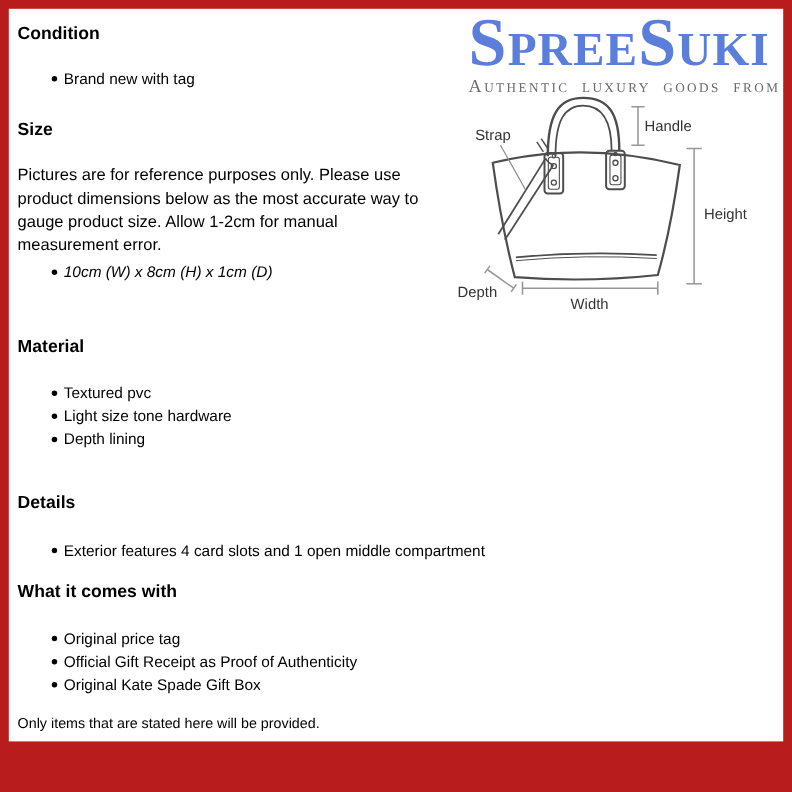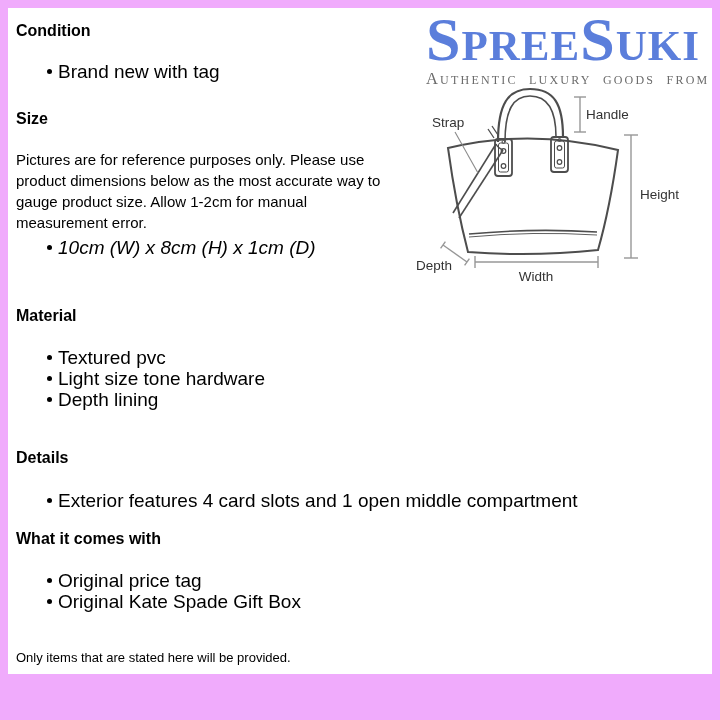--- a/index.html
+++ b/index.html
@@ -1,39 +1,39 @@
 <!DOCTYPE html>
 <html><head>
 <meta charset="utf-8">
 <style>
   html,body{margin:0;padding:0;}
   .page{
     position:relative;
     width:720px;height:720px;
-    background:#f0abfc;
+    background:#b91c1c;
     font-family:"Liberation Sans", sans-serif;
     overflow:hidden;
   }
   .content{
     position:absolute;
     left:8px;top:8px;width:704px;height:666px;
     background:#ffffff;
     overflow:hidden;
   }
   .hd{
     position:absolute;left:8px;margin:0;
     font-size:16px;font-weight:bold;color:#000;
     font-family:"Liberation Sans", sans-serif;
   }
   .bl{
     position:absolute;left:39px;margin:0;padding:0;list-style:none;
   }
   .bl li{
     position:relative;padding-left:11px;
-    font-size:19px;line-height:21px;color:#000;
+    font-size:14px;line-height:21px;color:#000;
   }
   .bl li::before{
     content:"";position:absolute;left:0;top:8px;
     width:5px;height:5px;border-radius:50%;background:#000;
   }
   .para{
     position:absolute;left:8px;top:141px;
     font-size:15px;line-height:21px;color:#000;
   }
   .footer-note{
@@ -115,20 +115,21 @@
     </ul>
 
     <h2 class="hd" id="h-details">Details</h2>
     <ul class="bl" id="ul-details">
       <li>Exterior features 4 card slots and 1 open middle compartment</li>
     </ul>
 
     <h2 class="hd" id="h-wicw">What it comes with</h2>
     <ul class="bl" id="ul-wicw">
       <li>Original price tag</li>
+      <li>Official Gift Receipt as Proof of Authenticity</li>
       <li>Original Kate Spade Gift Box</li>
     </ul>
 
     <div class="footer-note">Only items that are stated here will be provided.</div>
 
     <div class="logo">
       <div class="brand">SpreeSuki</div>
       <div class="tagline"><span>Authentic luxury goods from </span></div>
     </div>
 

